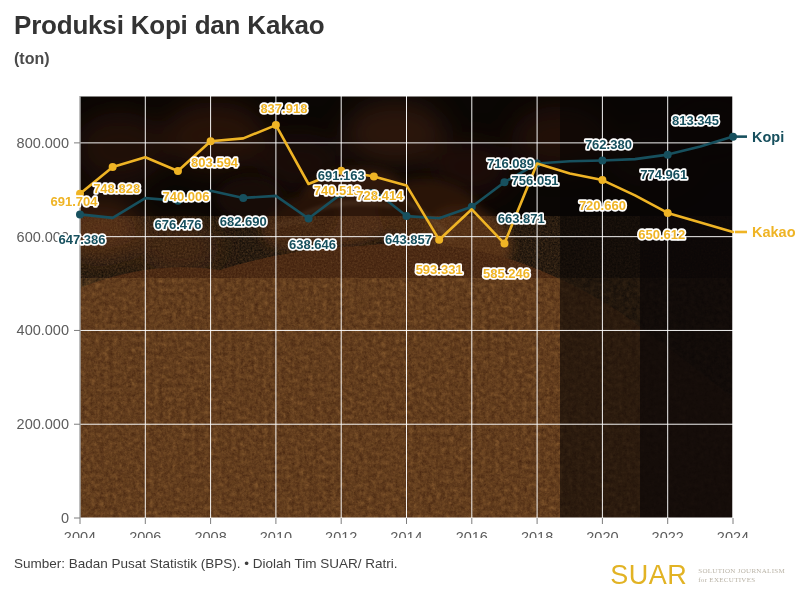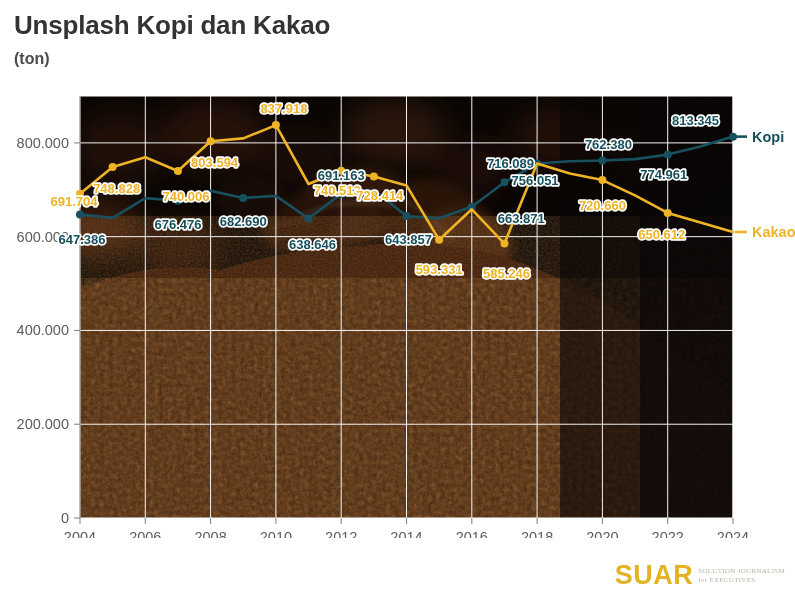--- a/index.html
+++ b/index.html
@@ -32,35 +32,35 @@
     font-family:"Liberation Sans", sans-serif;
     paint-order:stroke fill;
     stroke:#ffffff; stroke-width:3.4px; stroke-linejoin:round;
   }
   #footer {
     position:absolute; left:14px; top:555px;
     font-size:13.5px; line-height:18px; color:#3f3f3f;
   }
   #logo { position:absolute; right:10px; top:560px; text-align:right; }
   #logo-word {
-    font-size:27px; font-weight:bold; color:#E2B324;
+    font-size:27px; font-weight:normal; color:#E2B324;
     letter-spacing:0.5px; font-family:"Liberation Sans", sans-serif;
     display:inline-block; vertical-align:middle;
   }
   #logo-tag {
     display:inline-block; vertical-align:middle;
-    margin-left:5px; text-align:left;
+    margin-left:11px; text-align:left;
     font-size:7px; line-height:9px; color:#b9b3a6;
     letter-spacing:0.3px; font-family:"Liberation Serif", serif;
   }
 </style>
 </head>
 <body>
 
-<div id="page-title">Unsplash Kopi dan Kakao</div>
+<div id="page-title">Produksi Kopi dan Kakao</div>
 <div id="page-subtitle">(ton)</div>
 
 <div id="chart-wrap">
   <svg id="chart" width="795" height="450">
     <defs>
 
       <radialGradient id="bl1" cx="50%" cy="50%" r="50%">
         <stop offset="0%" stop-color="#b5solid"></stop>
           <stop offset="100%" stop-color="#000"></stop>
       </radialGradient>
@@ -248,17 +248,18 @@
     <g id="gen-legend">
         <line x1="735" x2="747" y1="48.631566666666686" y2="48.631566666666686" stroke="#17505E" stroke-width="2.6"></line>
         <text x="752" y="53.631566666666686" class="legend-text" fill="#17505E">Kopi</text>
         <line x1="735" x2="747" y1="143.97777777777776" y2="143.97777777777776" stroke="#EFB425" stroke-width="2.6"></line>
         <text x="752" y="148.97777777777776" class="legend-text" fill="#EFB425">Kakao</text>
       </g>
   </svg>
 </div>
 
 <div id="footer">
+  <div>Sumber: Badan Pusat Statistik (BPS). • Diolah Tim SUAR/ Ratri.</div>
 </div>
 
 <div id="logo">
   <span id="logo-word">SUAR</span><span id="logo-tag"><span>SOLUTION JOURNALISM</span><br><span>for EXECUTIVES</span></span>
 </div>
 
 </body></html>

